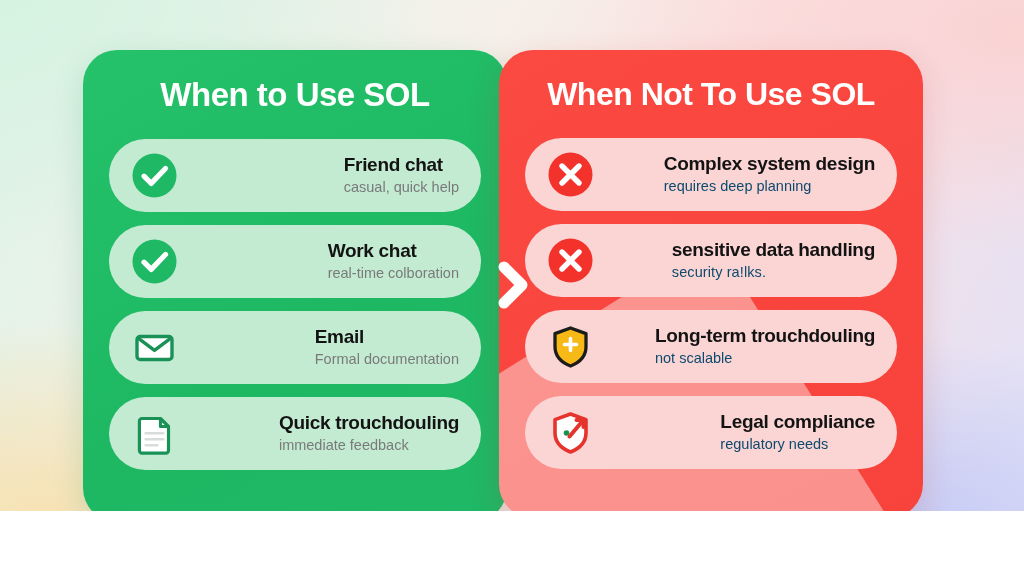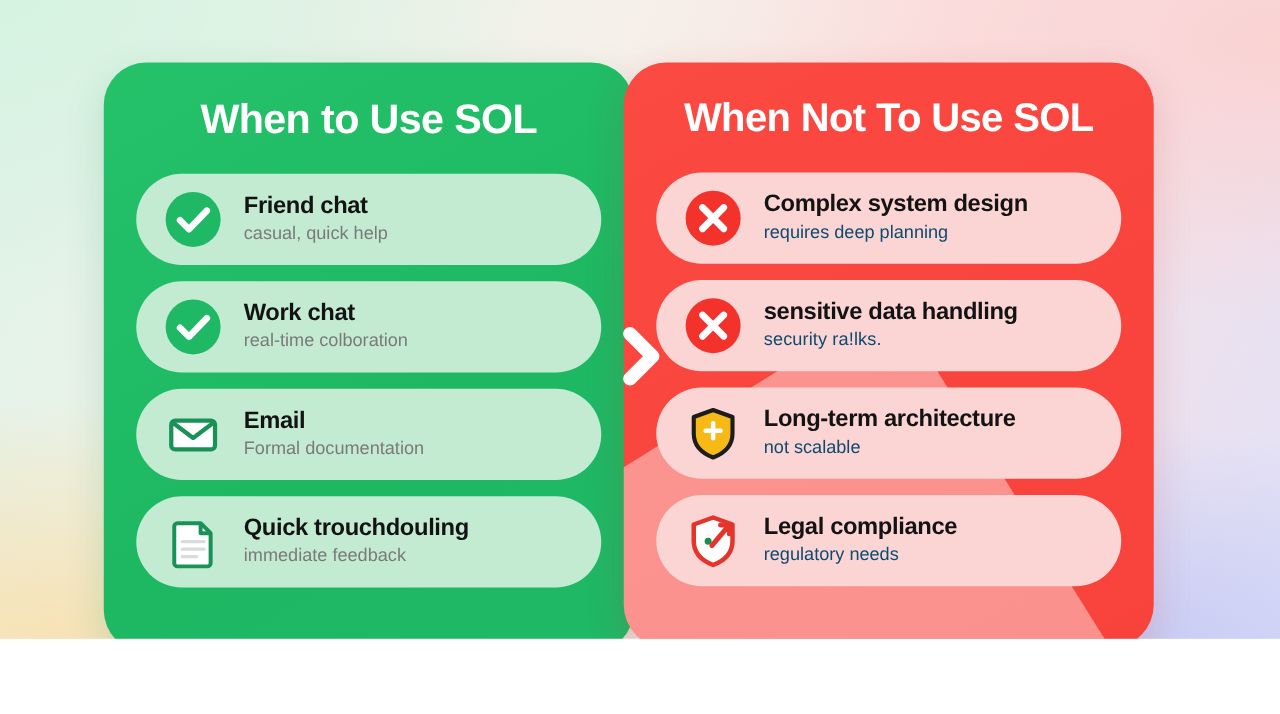--- a/index.html
+++ b/index.html
@@ -82,24 +82,25 @@
     white-space: nowrap;
   }
   .panel-bad .panel-title { font-size: 32px; }
 
   
   .rows { display: flex; flex-direction: column; gap: 13px; }
 
   .row {
     display: flex;
     align-items: center;
-    gap: 17px;
+    gap: 3px;
     height: 73px;
     padding: 0 22px;
     border-radius: 38px;
+    justify-content: space-between;
   }
   .panel-good .row { background: #c3ebd2; }
   .panel-bad  .row { background: #fbd4d4; }
 
   .row-icon {
     flex: 0 0 auto;
     width: 47px; height: 47px;
     display: flex; align-items: center; justify-content: center;
   }
 
@@ -246,21 +247,21 @@
         </div>
 
         <div class="row">
           <span class="row-icon">
             <svg width="47" height="47" viewBox="0 0 47 47">
               <path d="M23.5 5 L39 10.6 v13.2 c0 9.6 -6.6 15.8 -15.5 19.2 C14.6 39.6 8 33.4 8 23.8 V10.6 Z" fill="#f7b916" stroke="#1c1c1c" stroke-width="3.3" stroke-linejoin="round"></path>
               <path d="M23.5 15.5 v12 M17.5 21.5 h12" fill="none" stroke="#ffffff" stroke-width="3.6" stroke-linecap="round"></path>
             </svg>
           </span>
           <span class="row-text">
-            <span class="row-title">Long-term architecture</span>
+            <span class="row-title">Long-term trouchdouling</span>
             <span class="row-sub">not scalable</span>
           </span>
         </div>
 
         <div class="row">
           <span class="row-icon">
             <svg width="47" height="47" viewBox="0 0 47 47">
               <path d="M23.5 5 L39 10.6 v13.2 c0 9.6 -6.6 15.8 -15.5 19.2 C14.6 39.6 8 33.4 8 23.8 V10.6 Z" fill="#ffffff" stroke="#e5342c" stroke-width="3.6" stroke-linejoin="round"></path>
               <circle cx="19.5" cy="24" r="2.8" fill="#1a8f4e"></circle>
               <path d="M22.5 27.5 L36 11.5" fill="none" stroke="#e5342c" stroke-width="4" stroke-linecap="round"></path>

